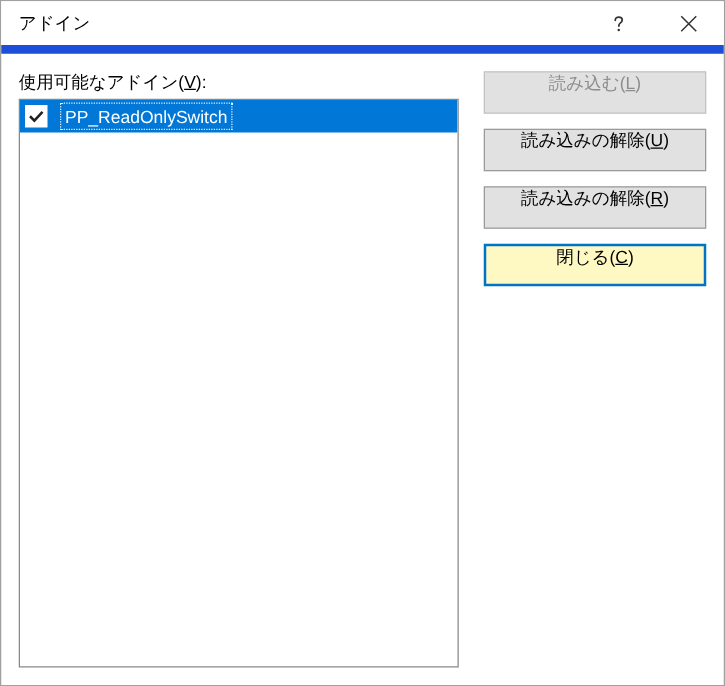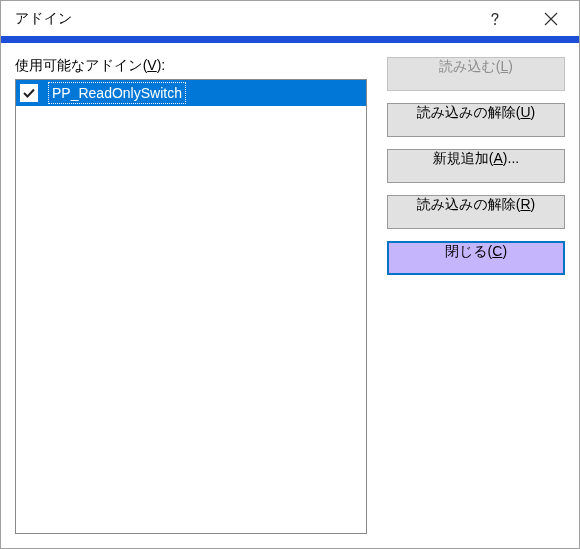--- a/index.html
+++ b/index.html
@@ -85,21 +85,21 @@
   .btn {
     height: 34px;
     border: 1px solid #9a9a9a;
     background: #e1e1e1;
     display:flex; align-items:flex-start; justify-content:center;
     font-size: 14px;
     color: #000;
     user-select:none;
   }
   .btn.disabled { color:#8d8d8d; border-color:#c3c3c3; }
-  .btn.focus { border: 2px solid #0173c7; background:#c4b5fd; }
+  .btn.focus { border: 2px solid #0173c7; background:#fef9c3; }
   .btn .mn { text-decoration: underline; }
 </style>
 </head>
 <body>
 
 <div class="window">
   <div class="titlebar">
     <div class="title">アドイン</div>
     <div class="control">
       <svg viewBox="0 0 14 14">
@@ -136,25 +136,20 @@
         <span>読み込む(</span>
           <span class="mn">L</span>
           <span>)</span>
       </div>
       <div class="btn">
         <span>読み込みの解除(</span>
           <span class="mn">U</span>
           <span>)</span>
       </div>
       <div class="btn">
-        <span>新規追加(</span>
-          <span class="mn">A</span>
-          <span>)...</span>
-      </div>
-      <div class="btn">
         <span>読み込みの解除(</span>
           <span class="mn">R</span>
           <span>)</span>
       </div>
       <div class="btn focus">
         <span>閉じる(</span>
           <span class="mn">C</span>
           <span>)</span>
       </div>
     </div>

